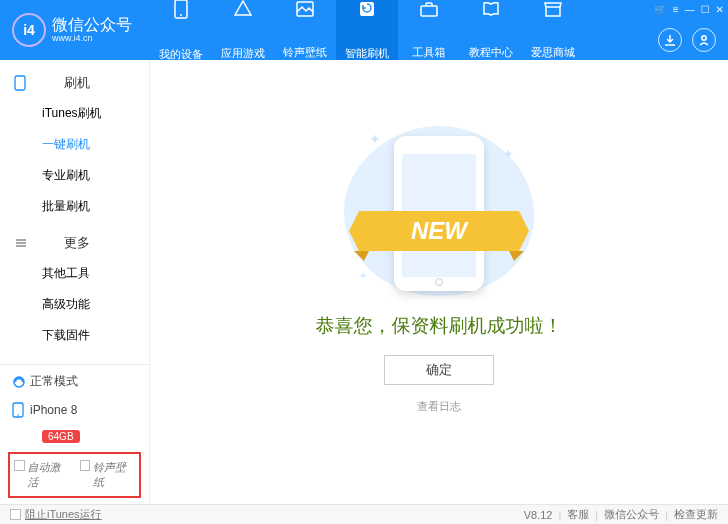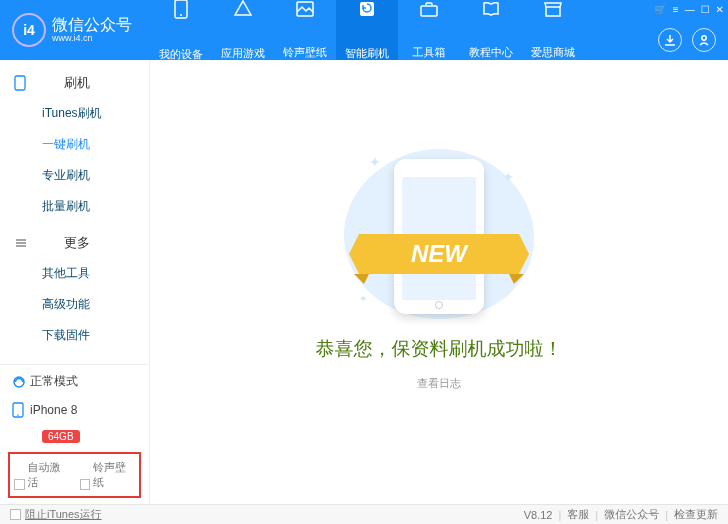--- a/index.html
+++ b/index.html
@@ -21,30 +21,30 @@
 .sys-icons { position: absolute; top: 4px; right: 4px; display: flex; gap: 6px; }
 .sys-icons span { font-size: 10px; opacity: .9; cursor: pointer; }
 .hdr-right { position: absolute; right: 12px; bottom: 8px; display: flex; gap: 10px; }
 .circ-btn { width: 24px; height: 24px; border: 1.5px solid rgba(255,255,255,.8); border-radius: 50%; display: flex; align-items: center; justify-content: center; cursor: pointer; }
 
 .body { display: flex; height: 444px; }
 .sidebar { width: 150px; border-right: 1px solid #eee; display: flex; flex-direction: column; }
 .side-scroll { flex: 1; padding-top: 8px; }
 .side-head { display: flex; align-items: center; padding: 6px 14px; font-size: 13px; color: #333; gap: 32px; }
 .side-head .ic { width: 18px; color: #1b8efb; display: flex; align-items: center; }
-.sub { padding: 7px 14px 7px 42px; font-size: 12px; color: #0c4a6e; cursor: pointer; }
+.sub { padding: 7px 14px 7px 42px; font-size: 12px; color: #000000; cursor: pointer; }
 .sub.sel { color: #1b8efb; }
 
 .side-status { border-top: 1px solid #eee; padding: 8px 12px; font-size: 12px; color: #444; display: flex; align-items: center; }
 .side-status .dot { width: 18px; display: flex; align-items: center; color: #1b8efb; }
 .device-block { padding: 4px 12px 8px; }
 .badge { display: inline-block; background: #ef4444; color: #fff; font-size: 10px; border-radius: 3px; padding: 1px 6px; margin-left: 30px; margin-top: 2px; }
 
 .opts-box { margin: 2px 8px 6px; border: 2px solid #e53935; padding: 6px 4px; display: flex; gap: 10px; font-size: 11px; color: #777; }
-.opts-box label { display: flex; align-items: flex-end; gap: 3px; }
+.opts-box label { display: flex; align-items: flex-start; gap: 3px; font-style: italic; }
 .chk { width: 11px; height: 11px; border: 1px solid #bbb; background: #fff; display: inline-block; }
 
 .main { flex: 1; position: relative; display: flex; flex-direction: column; align-items: center; justify-content: center; padding-bottom: 40px; }
 .illus { width: 200px; height: 180px; position: relative; margin-top: 10px; }
 .blob { position: absolute; inset: 0; }
 .phone { position: absolute; left: 55px; top: 15px; width: 90px; height: 155px; background: #fff; border-radius: 12px; box-shadow: 0 4px 10px rgba(0,0,0,.15); }
 .phone::after { content: ""; position: absolute; left: 8px; top: 18px; right: 8px; bottom: 14px; background: #e8f3ff; border-radius: 2px; }
 .phone .btn { position: absolute; bottom: 5px; left: 50%; transform: translateX(-50%); width: 8px; height: 8px; border: 1px solid #ccc; border-radius: 50%; }
 .ribbon { position: absolute; top: 80px; left: 10px; right: 10px; }
 .spark { position: absolute; font-size: 14px; color: #cfe8ff; }
@@ -229,20 +229,21 @@
           <div class="btn"></div>
         </div>
       <svg class="ribbon" width="180" height="60" viewBox="0 0 180 60">
         <path d="M10 10 L170 10 L180 30 L170 50 L10 50 L0 30 Z" fill="#f6c236"></path>
         <path d="M5 50 L20 50 L15 60 Z" fill="#d9a01e"></path>
         <path d="M175 50 L160 50 L165 60 Z" fill="#d9a01e"></path>
         <text x="90" y="38" text-anchor="middle" fill="#fff" font-size="24" font-weight="bold" font-style="italic">NEW</text>
       </svg>
     </div>
     <div class="msg">恭喜您，保资料刷机成功啦！</div>
+    <button class="ok-btn">确定</button>
     <div class="log-link">查看日志</div>
   </div>
 </div>
 
 <div class="footer">
   <div class="l">
     <label style="display:flex;align-items:center;gap:4px">
         <span class="chk"></span>
         <span>阻止iTunes运行</span>
       </label>

